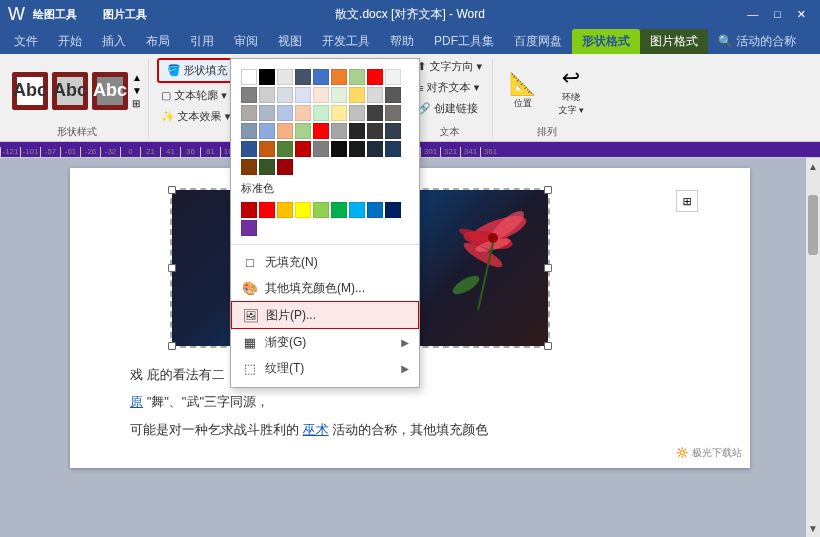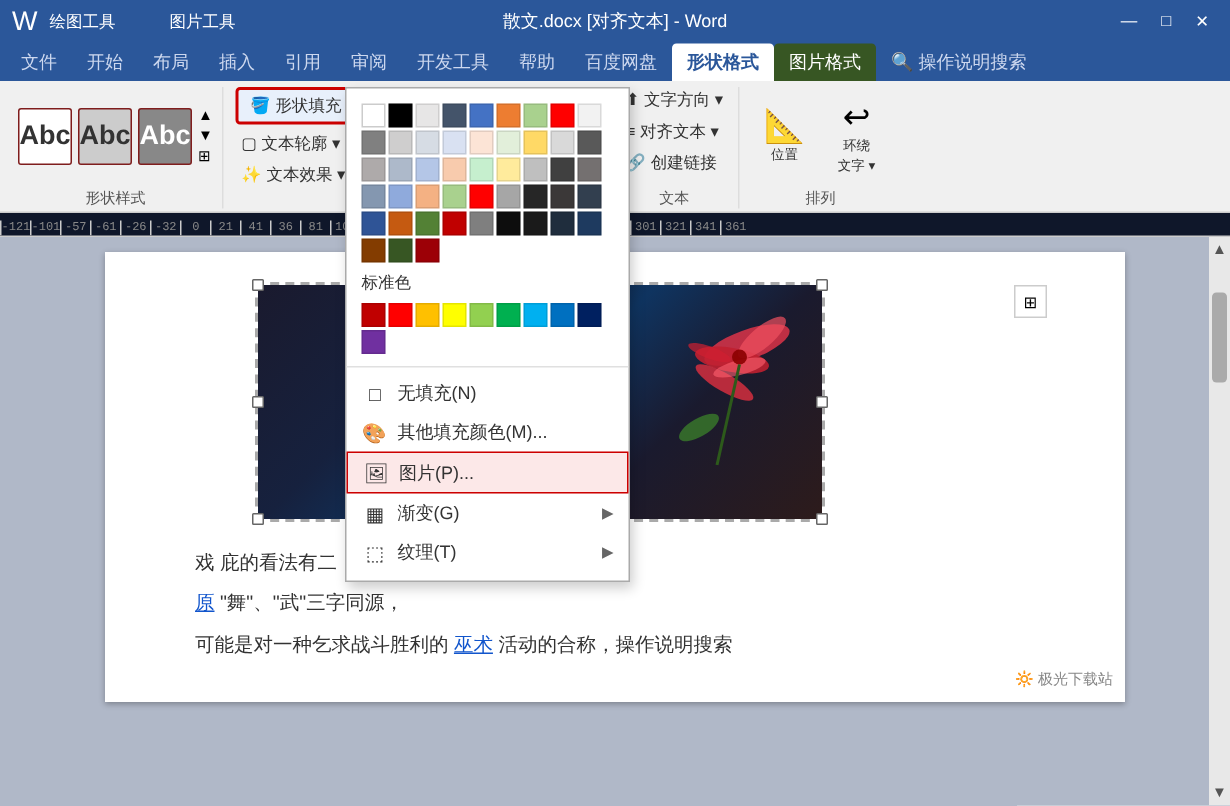--- a/index.html
+++ b/index.html
@@ -24,22 +24,23 @@
     }
     .title-bar-right {
       display: flex;
       gap: 4px;
       margin-left: auto;
       color: white;
       font-size: 11px;
     }
     .title-tool-tabs {
       display: flex;
-      gap: 20px;
+      gap: 10px;
       font-size: 11px;
+      font-weight: bold;
     }
     .title-tool-tab {
       padding: 2px 8px;
       color: white;
       cursor: pointer;
     }
 
     
     .ribbon-tabs {
       height: 26px;
@@ -49,21 +50,21 @@
       padding: 0 4px;
     }
     .ribbon-tab {
       padding: 4px 10px;
       font-size: 12px;
       color: #cdd8ef;
       cursor: pointer;
       border-radius: 3px 3px 0 0;
     }
     .ribbon-tab.active {
-      background: #ffffff;
+      background: #84cc16;
       color: #2b579a;
       font-weight: bold;
     }
     .ribbon-tab.highlighted2 {
       background: #375623;
       color: white;
       border-radius: 3px 3px 0 0;
     }
 
     
@@ -98,21 +99,21 @@
       display: flex;
       gap: 4px;
       align-items: center;
       flex: 1;
     }
 
     
     .shape-style-box {
       width: 36px;
       height: 38px;
-      border: 1px solid #7f1d1d;
+      border: 5px solid #7f1d1d;
       border-radius: 2px;
       background: white;
       display: flex;
       align-items: center;
       justify-content: center;
       font-size: 18px;
       font-weight: bold;
       cursor: pointer;
     }
     .shape-style-box.abc { color: #333; }
@@ -189,29 +190,28 @@
     }
     .dp-menu-item-arrow {
       margin-left: auto;
       font-size: 10px;
       color: #666;
     }
 
     
     .ruler {
       height: 16px;
-      background: #0f172a;
+      background: #4c1d95;
       border-bottom: 1px solid #ccc;
       display: flex;
       align-items: flex-start;
       font-size: 9px;
       color: #888;
       overflow: hidden;
       position: relative;
-      font-family: Liberation Mono, monospace;
     }
     .ruler-content {
       display: flex;
       width: 100%;
       height: 100%;
       align-items: flex-end;
     }
     .ruler-mark {
       width: 20px;
       text-align: center;
@@ -371,30 +371,32 @@
   <div class="title-bar-right">
     <span style="cursor:pointer;padding:0 6px;">—</span>
     <span style="cursor:pointer;padding:0 6px;">□</span>
     <span style="cursor:pointer;padding:0 6px;">✕</span>
   </div>
 </div>
 
 <div class="ribbon-tabs">
   <div class="ribbon-tab">文件</div>
   <div class="ribbon-tab">开始</div>
+  <div class="ribbon-tab">插入</div>
   <div class="ribbon-tab">布局</div>
-  <div class="ribbon-tab">插入</div>
   <div class="ribbon-tab">引用</div>
   <div class="ribbon-tab">审阅</div>
+  <div class="ribbon-tab">视图</div>
   <div class="ribbon-tab">开发工具</div>
   <div class="ribbon-tab">帮助</div>
+  <div class="ribbon-tab">PDF工具集</div>
   <div class="ribbon-tab">百度网盘</div>
   <div class="ribbon-tab active">形状格式</div>
   <div class="ribbon-tab highlighted2">图片格式</div>
-  <div class="ribbon-tab">🔍 操作说明搜索</div>
+  <div class="ribbon-tab">🔍 活动的合称</div>
 </div>
 
 <div class="ribbon-body">
 
   <div class="ribbon-group" style="min-width:120px;">
     <div class="ribbon-group-content">
       <div class="shape-style-box abc">Abc</div>
       <div class="shape-style-box abc" style="background:#ccc;">Abc</div>
       <div class="shape-style-box abc" style="background:#888;color:white;">Abc</div>
       <div style="display:flex;flex-direction:column;gap:2px;">
@@ -556,21 +558,21 @@
         <span>戏</span>
         <span>庇的看法有二：一为</span>
       </div>
       <div class="text-line">
         <span class="link-text">原</span>
         <span>"舞"、"武"三字同源，</span>
       </div>
       <div class="text-line">
         <span>可能是对一种乞求战斗胜利的</span>
         <span class="link-text">巫术</span>
-        <span>活动的合称，操作说明搜索</span>
+        <span>活动的合称，其他填充颜色</span>
       </div>
     </div>
 
     <div class="watermark">
       <span>🔆</span>
       <span>极光下载站</span>
     </div>
   </div>
 
   <div class="scrollbar">

